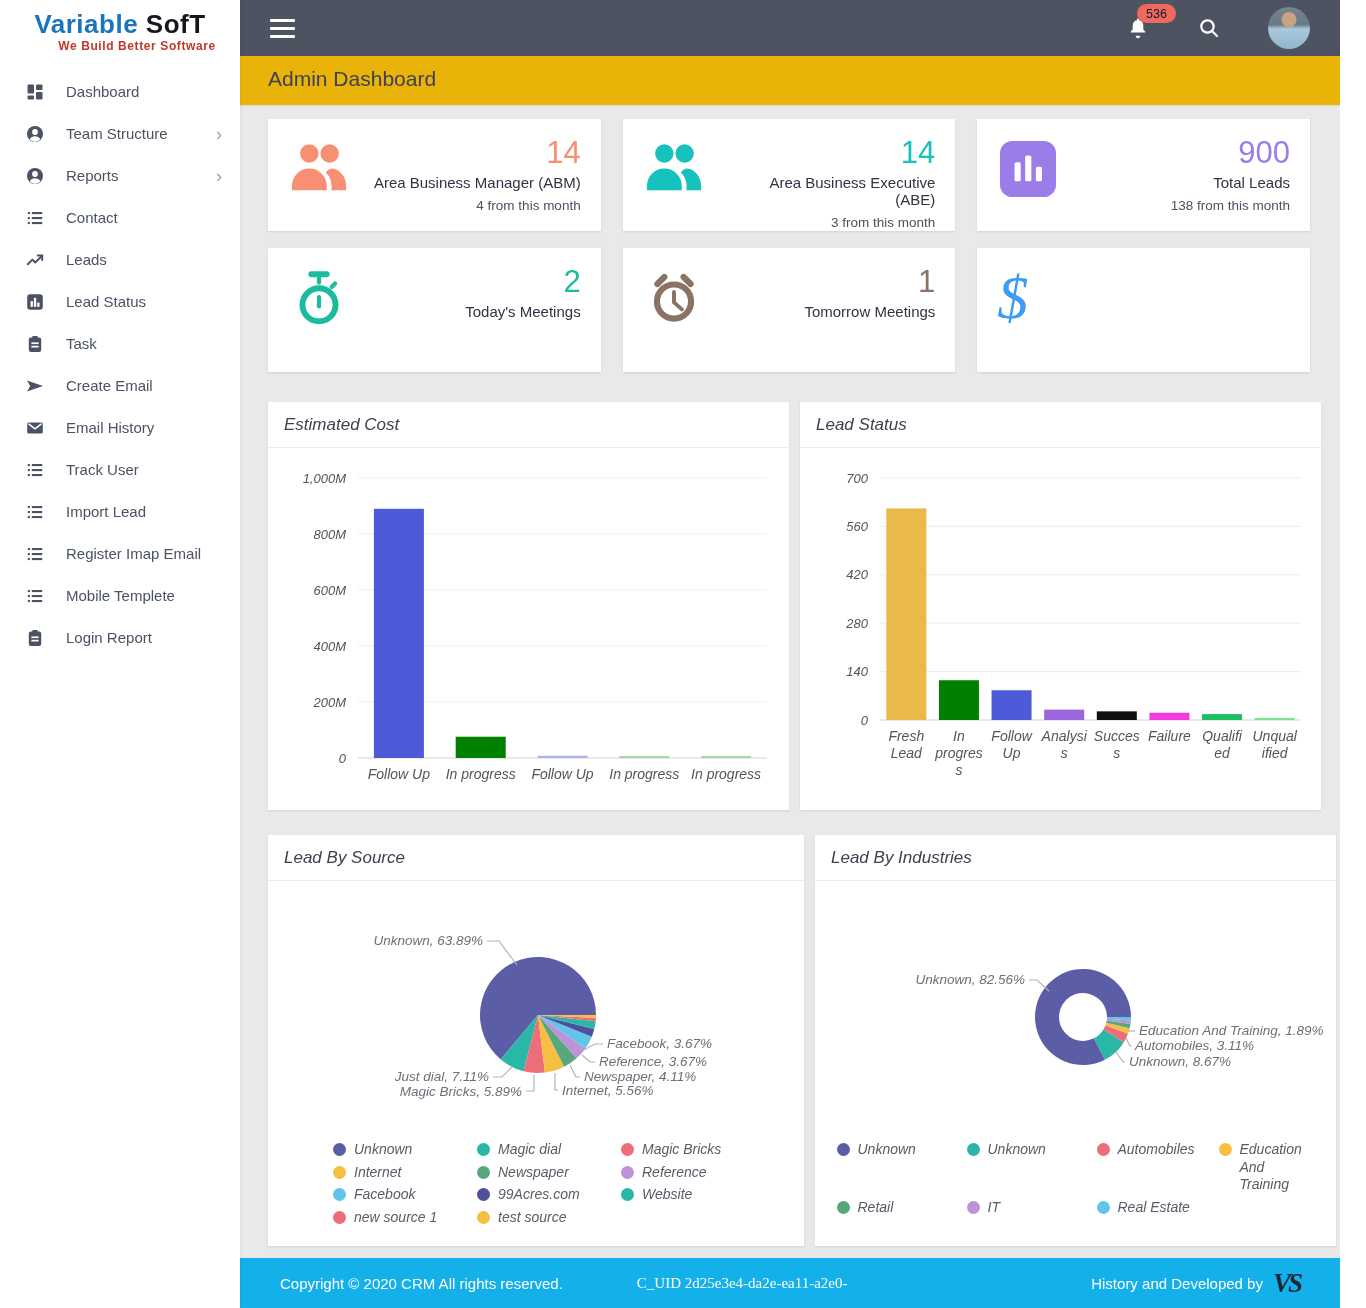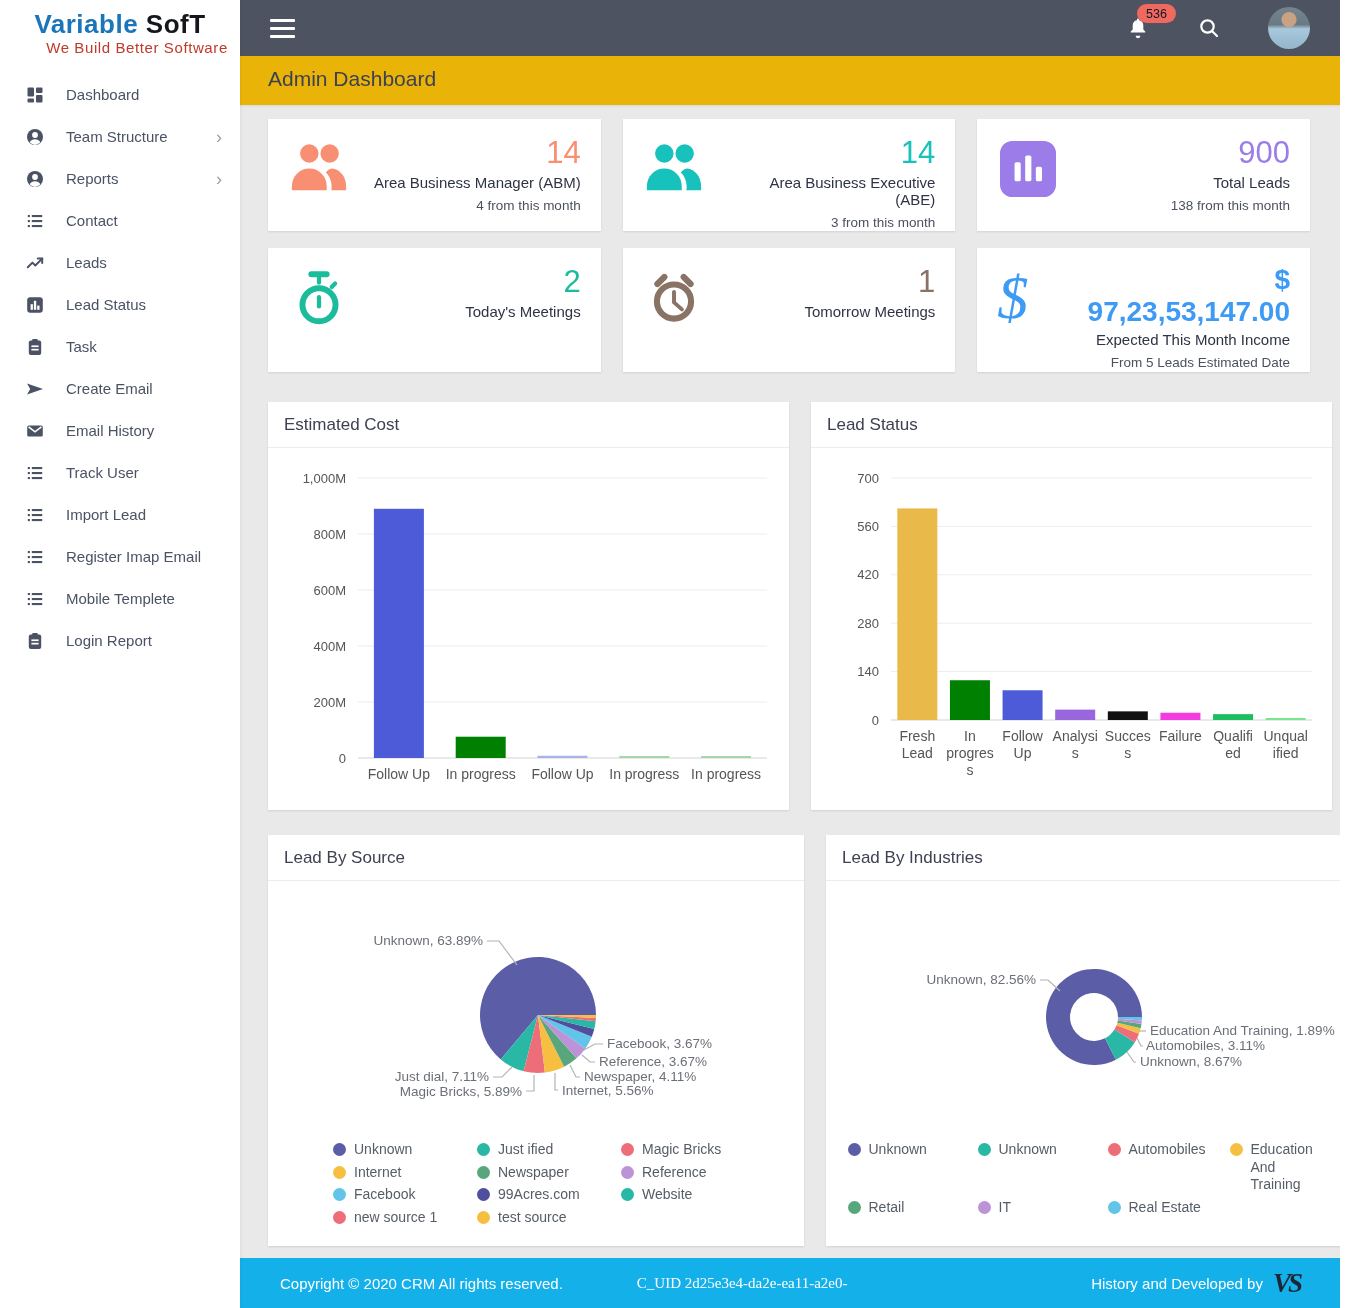--- a/index.html
+++ b/index.html
@@ -5,21 +5,21 @@
   * { margin:0; padding:0; box-sizing:border-box; }
   html,body { width:1366px; height:1308px; font-family:"Liberation Sans",sans-serif; }
   .app { display:flex; width:1340px; height:1308px; background:var(--content-bg); overflow:hidden; }
 
   
   .sidebar { width:240px; background:#fff; flex:0 0 240px; box-shadow:1px 0 3px rgba(0,0,0,.06); z-index:3; }
   .brand { padding:10px 6px 4px; text-align:center; }
   .brand-line { font-size:26px; font-weight:700; letter-spacing:.5px; line-height:1.1; }
   .brand-a { color:var(--brand-blue); }
   .brand-b { color:#15171c; }
-  .brand-tag { color:var(--brand-red); font-size:15px; font-weight:400; letter-spacing:.6px; padding-left:34px; }
+  .brand-tag { color:var(--brand-red); font-size:12px; font-weight:700; letter-spacing:.6px; padding-left:34px; }
   .nav { margin-top:14px; }
   .nav-item { display:flex; align-items:center; height:42px; padding:0 18px 0 26px; color:var(--sidebar-text); cursor:pointer; }
   .nav-icon { width:18px; height:18px; margin-right:22px; color:var(--sidebar-text); flex:0 0 18px; }
   .nav-icon svg { width:18px; height:18px; display:block; }
   .nav-label { font-size:15px; }
   .nav-chevron { margin-left:auto; color:#9aa0ab; font-size:18px; line-height:1; }
 
   
   .main { flex:1; display:flex; flex-direction:column; min-width:0; }
   .topbar { height:56px; background:var(--topbar-bg); display:flex; align-items:center; padding:0 30px 0 26px; flex:0 0 56px; }
@@ -48,21 +48,21 @@
   .stat-icon { width:84px; color:var(--accent); display:flex; align-items:center; margin-top:6px; }
   .stat-icon svg { width:62px; height:56px; display:block; }
   .dollar-glyph { font-size:62px; font-weight:500; line-height:.9; font-family:"Liberation Serif",serif; font-style:italic; }
   .stat-body { margin-left:auto; text-align:right; }
   .stat-value { font-size:31px; font-weight:500; color:var(--accent); line-height:1.15; }
   .stat-card.money .stat-value { font-size:28px; font-weight:700; }
   .stat-label { font-size:15px; color:#2f3444; margin-top:3px; }
   .stat-sub { font-size:13.5px; color:#4c5160; margin-top:7px; }
 
   
-  .charts-grid { display:grid; grid-template-columns:1fr 1fr; gap:22px; margin-top:30px; }
+  .charts-grid { display:grid; grid-template-columns:1fr 1fr; gap:11px; margin-top:30px;font-style:italic; }
   .pies-grid { margin-top:25px; }
   .panel { background:#fff; box-shadow:0 1px 2px rgba(0,0,0,.1); }
   .panel-header { padding:13px 16px 12px; font-size:17px; color:var(--heading); font-weight:500; border-bottom:1px solid #ececec; }
   .panel-body { padding:4px 8px 6px; }
   .panel-body svg { display:block; margin:0 auto; }
   .panel svg text { font-family:"Liberation Sans",sans-serif; }
 
   .legend { display:grid; margin:4px auto 14px; width:max-content; column-gap:26px; row-gap:5px; }
   .legend-item { display:flex; align-items:flex-start; cursor:pointer; font-size:14px; color:#565d66; line-height:1.25; }
   .legend-dot { width:13px; height:13px; border-radius:50%; margin:2px 8px 0 0; flex:0 0 13px; }
@@ -351,25 +351,20 @@
               </svg>
             </div>
             <div class="stat-body">
               <div class="stat-value">1</div>
               <div class="stat-label">Tomorrow Meetings</div>
             </div>
           </div>
           <div class="stat-card money" style="--accent: #3d9bf5;">
             <div class="stat-icon">
               <div class="dollar-glyph">$</div>
-            </div>
-            <div class="stat-body">
-              <div class="stat-value">$ 97,23,53,147.00</div>
-              <div class="stat-label">Expected This Month Income</div>
-              <div class="stat-sub">From 5 Leads Estimated Date</div>
             </div>
           </div>
         </section>
 
       <section class="charts-grid">
         <div class="panel">
           <div class="panel-header">Estimated Cost</div>
           <div class="panel-body">
               <svg id="chart-estimated-cost" viewBox="0 0 505 352" width="505" height="352">
                 <line x1="82" y1="306" x2="491" y2="306" stroke="#d3d3d3" stroke-width="1"></line>
@@ -473,21 +468,21 @@
                 <polyline points="258,190 258,206 250,206" fill="none" stroke="#b3b3b3" stroke-width="1.2"></polyline>
                 <text x="246" y="211" text-anchor="end" fill="#6b6f77" font-size="13.5">Magic Bricks, 5.89%</text>
               </svg>
             <div class="legend legend-3" id="legend-lead-source">
                 <div class="legend-item">
                   <span class="legend-dot" style="background: rgb(91, 94, 166);"></span>
                   <span>Unknown</span>
                 </div>
                 <div class="legend-item">
                   <span class="legend-dot" style="background: rgb(41, 184, 165);"></span>
-                  <span>Just ified</span>
+                  <span>Magic dial</span>
                 </div>
                 <div class="legend-item">
                   <span class="legend-dot" style="background: rgb(237, 109, 121);"></span>
                   <span>Magic Bricks</span>
                 </div>
                 <div class="legend-item">
                   <span class="legend-dot" style="background: rgb(246, 191, 66);"></span>
                   <span>Internet</span>
                 </div>
                 <div class="legend-item">

